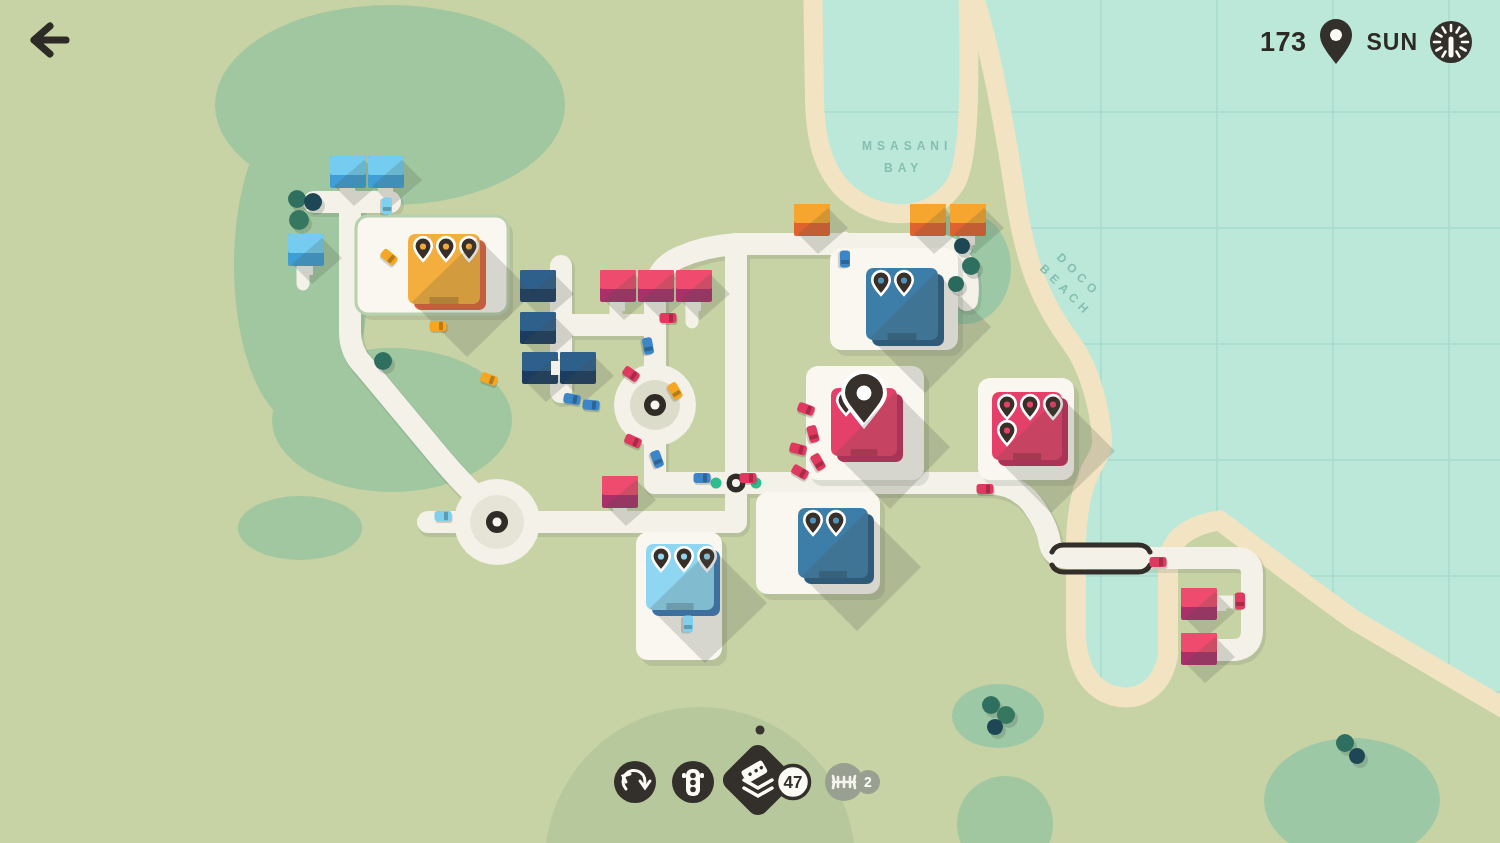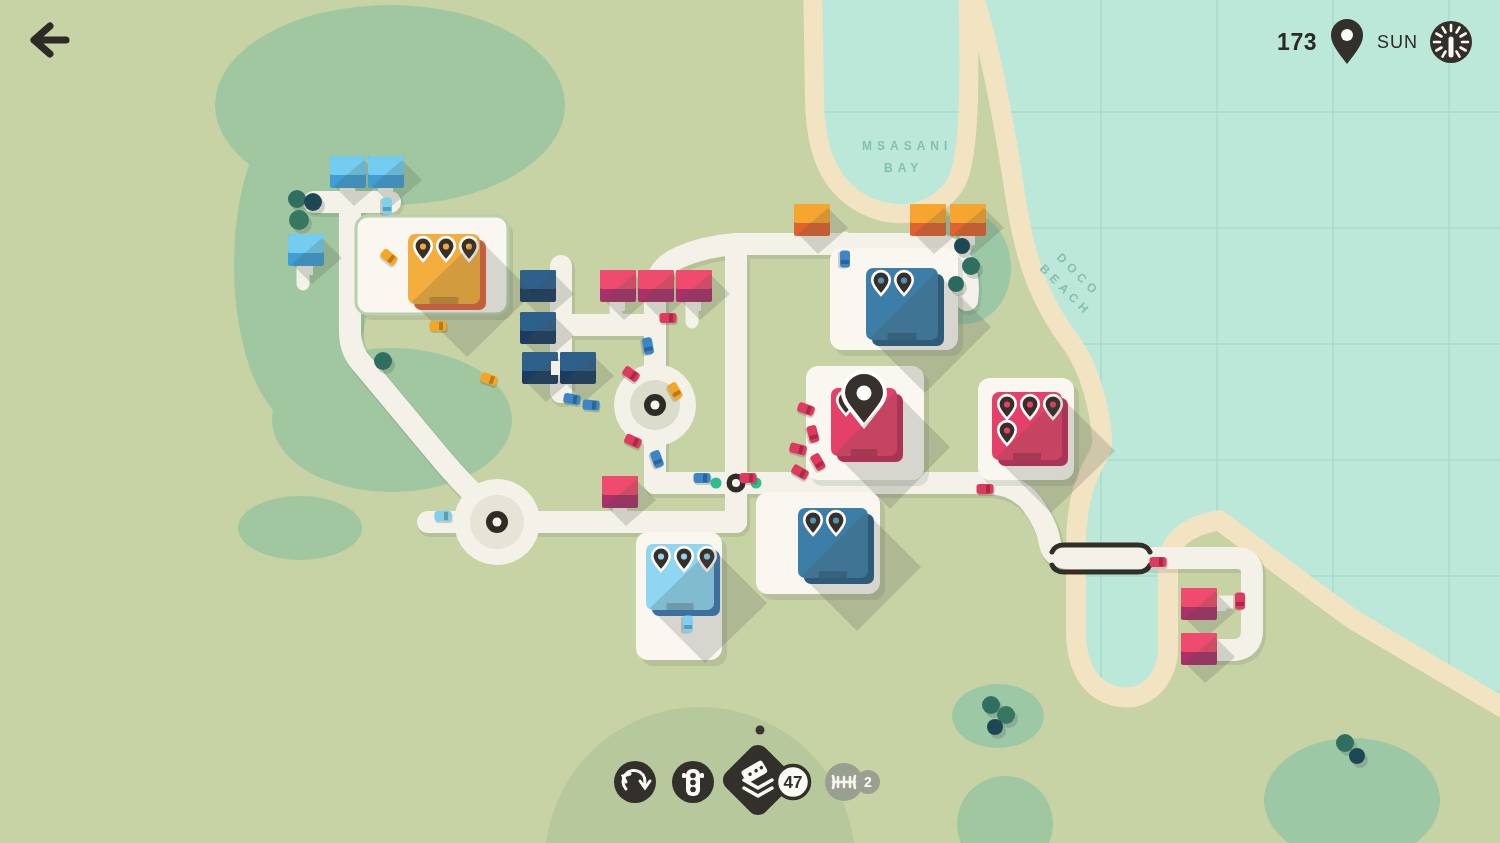--- a/index.html
+++ b/index.html
@@ -2,22 +2,22 @@
 <html><head>
 <meta charset="utf-8">
 <style>
   html,body{margin:0;padding:0;background:#c7d2a5;}
   .stage{position:relative;width:1500px;height:843px;overflow:hidden;
          font-family:"Liberation Sans",sans-serif;user-select:none;}
   .stage svg.map{position:absolute;left:0;top:0;}
   .hud{position:absolute;color:#2d2925;}
   .hud-back{left:18px;top:14px;width:56px;height:52px;background:none;border:none;cursor:pointer;padding:0;}
   .hud-tr{right:26px;top:18px;display:flex;align-items:center;gap:10px;}
-  .hud-tr .num{font-size:23px;font-weight:700;letter-spacing:.5px;}
-  .hud-tr .day{font-size:18px;font-weight:400;letter-spacing:1px;}
+  .hud-tr .num{font-size:27px;font-weight:700;letter-spacing:.5px;}
+  .hud-tr .day{font-size:23px;font-weight:700;letter-spacing:1px;}
   .toolbar{left:0;right:0;bottom:8px;display:flex;justify-content:center;align-items:flex-start;}
   .maplabel{fill:#85bfb2;font-weight:700;letter-spacing:5px;font-size:12px;}
 </style>
 </head>
 <body>
 
 <div class="stage">
 
 <svg class="map" width="1500" height="843" viewBox="0 0 1500 843">
 

